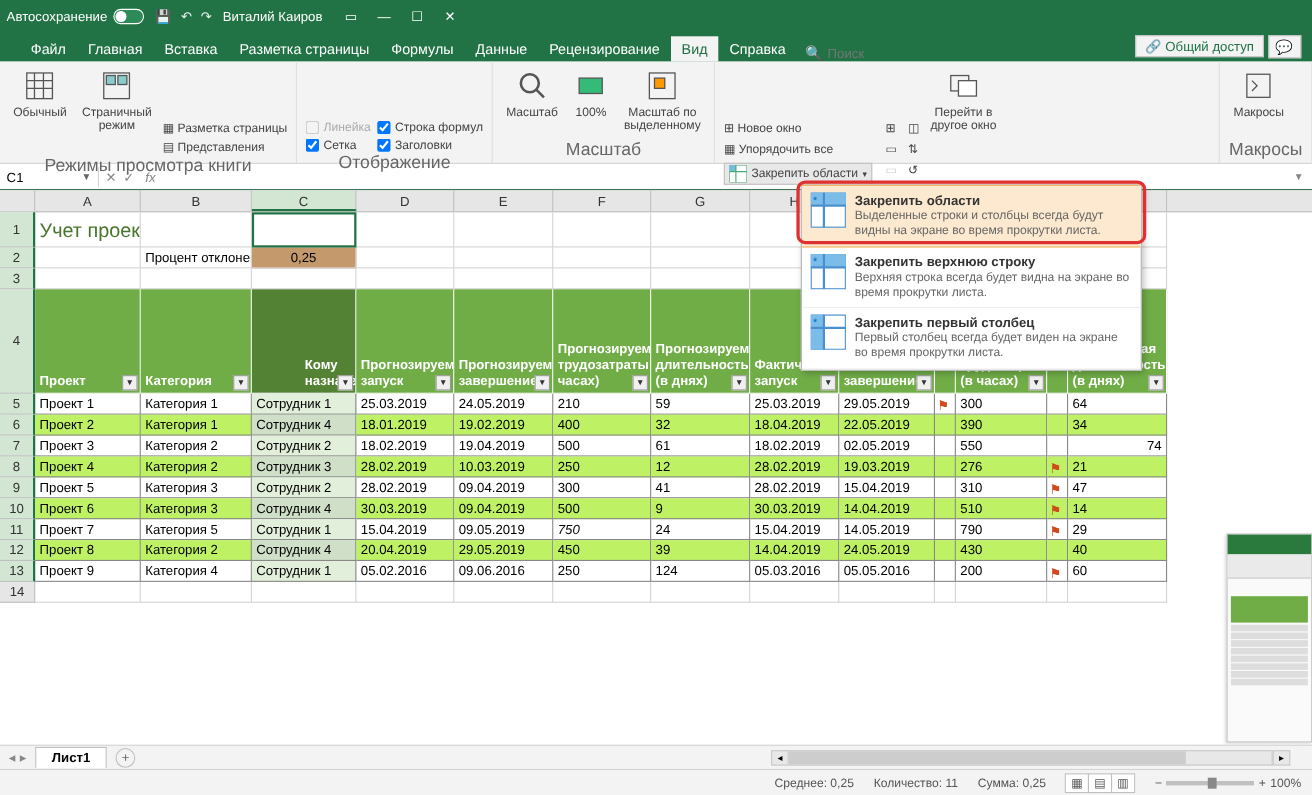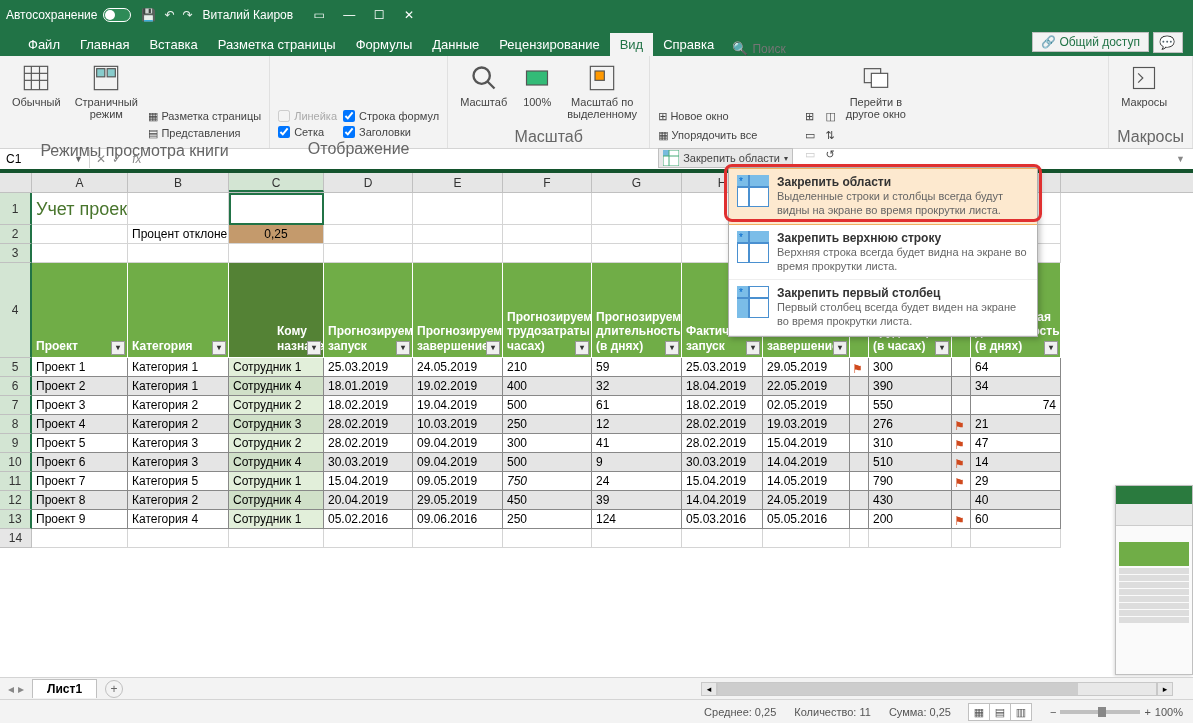--- a/index.html
+++ b/index.html
@@ -28,21 +28,21 @@
 .rgroup .glabel { text-align: center; color: #666; font-size: 16px; padding-top: 2px; }
 .bigbtn { display: flex; flex-direction: column; align-items: center; gap: 2px; padding: 2px 4px; }
 .bigbtn .icon { width: 32px; height: 32px; display: flex; align-items: center; justify-content: center; }
 .bigbtn .icon svg { width: 28px; height: 28px; }
 .chk { display: flex; align-items: center; gap: 4px; }
 .chk input { width: 12px; height: 12px; }
 .smallcol { display: flex; flex-direction: column; gap: 4px; padding-top: 2px; margin-top: 48px; }
 .freeze-btn { background: #e8e8e8; border: 1px solid #c0c0c0; padding: 1px 4px; display: flex; align-items: center; gap: 4px; }
 .freeze-btn .ficon { width: 16px; height: 16px; }
 
-.namebox-row { display: flex; height: 24px; border-bottom: 4px solid #14532d; font-size: 12px; align-items: center; background: #fff; }
+.namebox-row { display: flex; height: 24px; border-bottom: 1px solid #14532d; font-size: 12px; align-items: center; background: #fff; }
 .namebox { width: 90px; border-right: 1px solid #d4d4d4; padding: 2px 6px; display: flex; justify-content: space-between; align-items: center; background: #fff; }
 .namebox .dd { color: #666; font-size: 9px; }
 .fx-icons { display: flex; gap: 6px; padding: 0 6px; color: #888; }
 .fx-label { color: #888; font-style: italic; padding: 0 4px; }
 .formula-input { flex: 1; border: none; outline: none; padding: 2px 4px; }
 
 .grid-wrap { position: relative; }
 .col-headers { display: flex; background: #e6e6e6; font-size: 12px; color: #333; height: 20px; border-bottom: 1px solid #c0c0c0; }
 .corner { width: 32px; border-right: 1px solid #c0c0c0; background: #e6e6e6; }
 .colh { border-right: 1px solid #c0c0c0; text-align: center; line-height: 20px; }
@@ -60,21 +60,21 @@
 .cell-row.htall { height: 95px; }
 .cell { border-right: 1px solid #d4d4d4; border-bottom: 1px solid #d4d4d4; padding: 0 4px; font-size: 12px; line-height: 19px; overflow: hidden; white-space: nowrap; position: relative; }
 .r1 .cell:first-child { font-size: 18px; color: #48752c; line-height: 32px; }
 .r2 .cB { text-align: right; line-height: 19px; }
 .r2 .cC { background: #c49a6c; text-align: center; }
 .hdr .cell { background: #70ad47; color: #fff; font-weight: bold; white-space: normal; line-height: 1.2; padding: 4px; display: flex; align-items: flex-end; border-right: 1px solid #fff; border-bottom: 1px solid #fff; }
 .hdr .cell.cC { background: #548235; padding-left: 48px; }
 .hdr .filter { position: absolute; right: 2px; bottom: 2px; width: 14px; height: 14px; background: #f0f0f0; border: 1px solid #999; font-size: 8px; text-align: center; line-height: 12px; color: #333; }
 .data .cell { border: 1px solid #888; border-top: none; border-left: none; }
 .data .cC { background: #e2efda; }
-.data.alt .cell { background: #e5e5e5; }
+.data.alt .cell { background: #bef264; }
 .data.alt .cC { background: #d0e0c8; }
 .flag { position: absolute; left: 2px; top: 2px; color: #d04a1e; font-size: 12px; }
 
 .sel-cell { position: absolute; border: 2px solid #217346; pointer-events: none; }
 
 .sheet-tabs { position: absolute; bottom: 24px; left: 0; right: 0; height: 22px; background: #f3f3f3; border-top: 1px solid #d4d4d4; display: flex; align-items: center; font-size: 12px; }
 .sheet-tabs .nav { display: flex; gap: 4px; padding: 0 8px; color: #888; }
 .sheet-tabs .stab { background: #fff; border: 1px solid #c0c0c0; border-bottom: none; padding: 2px 14px; font-weight: bold; }
 .sheet-tabs .addsheet { margin-left: 8px; width: 18px; height: 18px; border: 1px solid #c0c0c0; border-radius: 50%; text-align: center; line-height: 16px; color: #666; }
 .sheet-tabs .scroller { margin-left: auto; margin-right: 20px; display: flex; align-items: center; }

